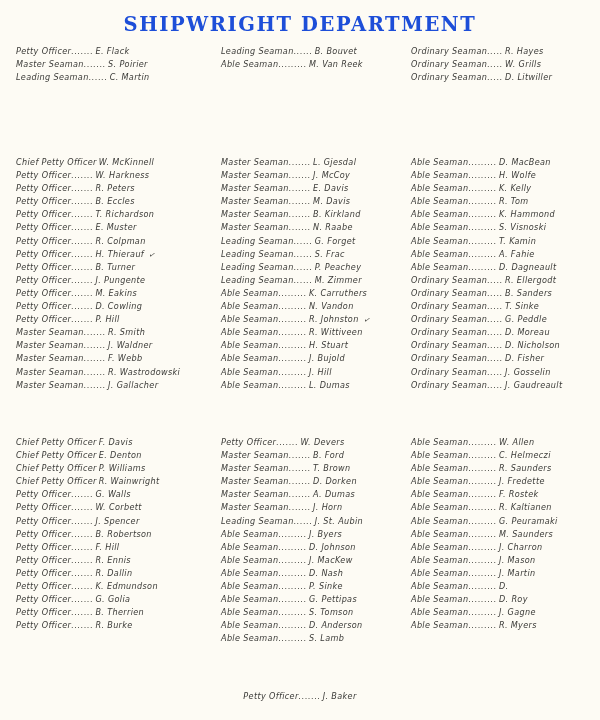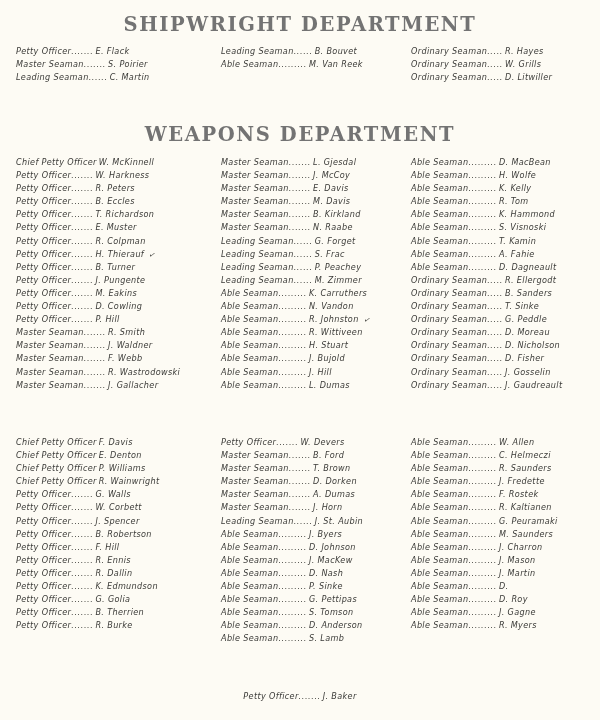--- a/index.html
+++ b/index.html
@@ -22,21 +22,21 @@
     height: 720px;
     box-sizing: border-box;
     padding: 0;
   }
   .dept-title {
     text-align: center;
     font-family: "DejaVu Serif", "Liberation Serif", serif;
     font-weight: 700;
     font-size: 19.5px;
     letter-spacing: 1.6px;
-    color: #737373;
+    color: #1d4ed8;
     margin: 0;
     line-height: 1.1;
   }
   .cols {
     display: flex;
     flex-direction: row;
     align-items: flex-start;
     justify-content: flex-start;
     padding-left: 16px;
     box-sizing: border-box;
@@ -146,23 +146,20 @@
           </div>
           <div class="entry">
             <span class="rank">Ordinary Seaman</span>
             <span class="dots">.....</span>
             <span class="nm">D. Litwiller</span>
           </div>
         </div>
       </div>
   </div>
 
-  <div id="weapons-title">
-    <div class="dept-title">WEAPONS DEPARTMENT</div>
-  </div>
   <div id="weapons-cols">
     <div class="cols">
         <div class="col col-0">
           <div class="entry">
             <span class="rank">Chief Petty Officer</span>
             <span class="dots"> </span>
             <span class="nm">W. McKinnell</span>
           </div>
           <div class="entry">
             <span class="rank">Petty Officer</span>

